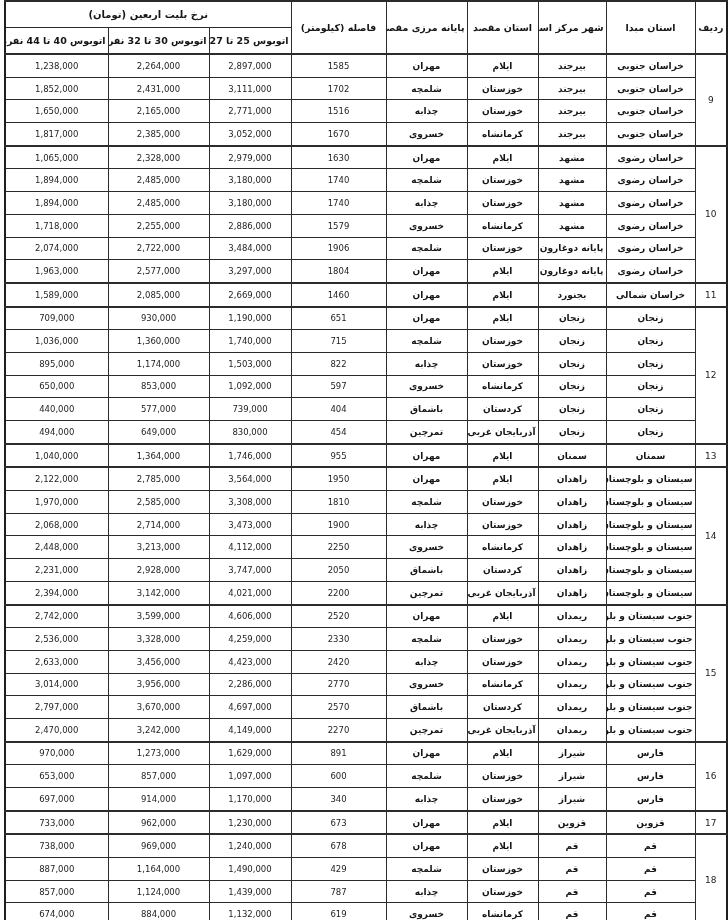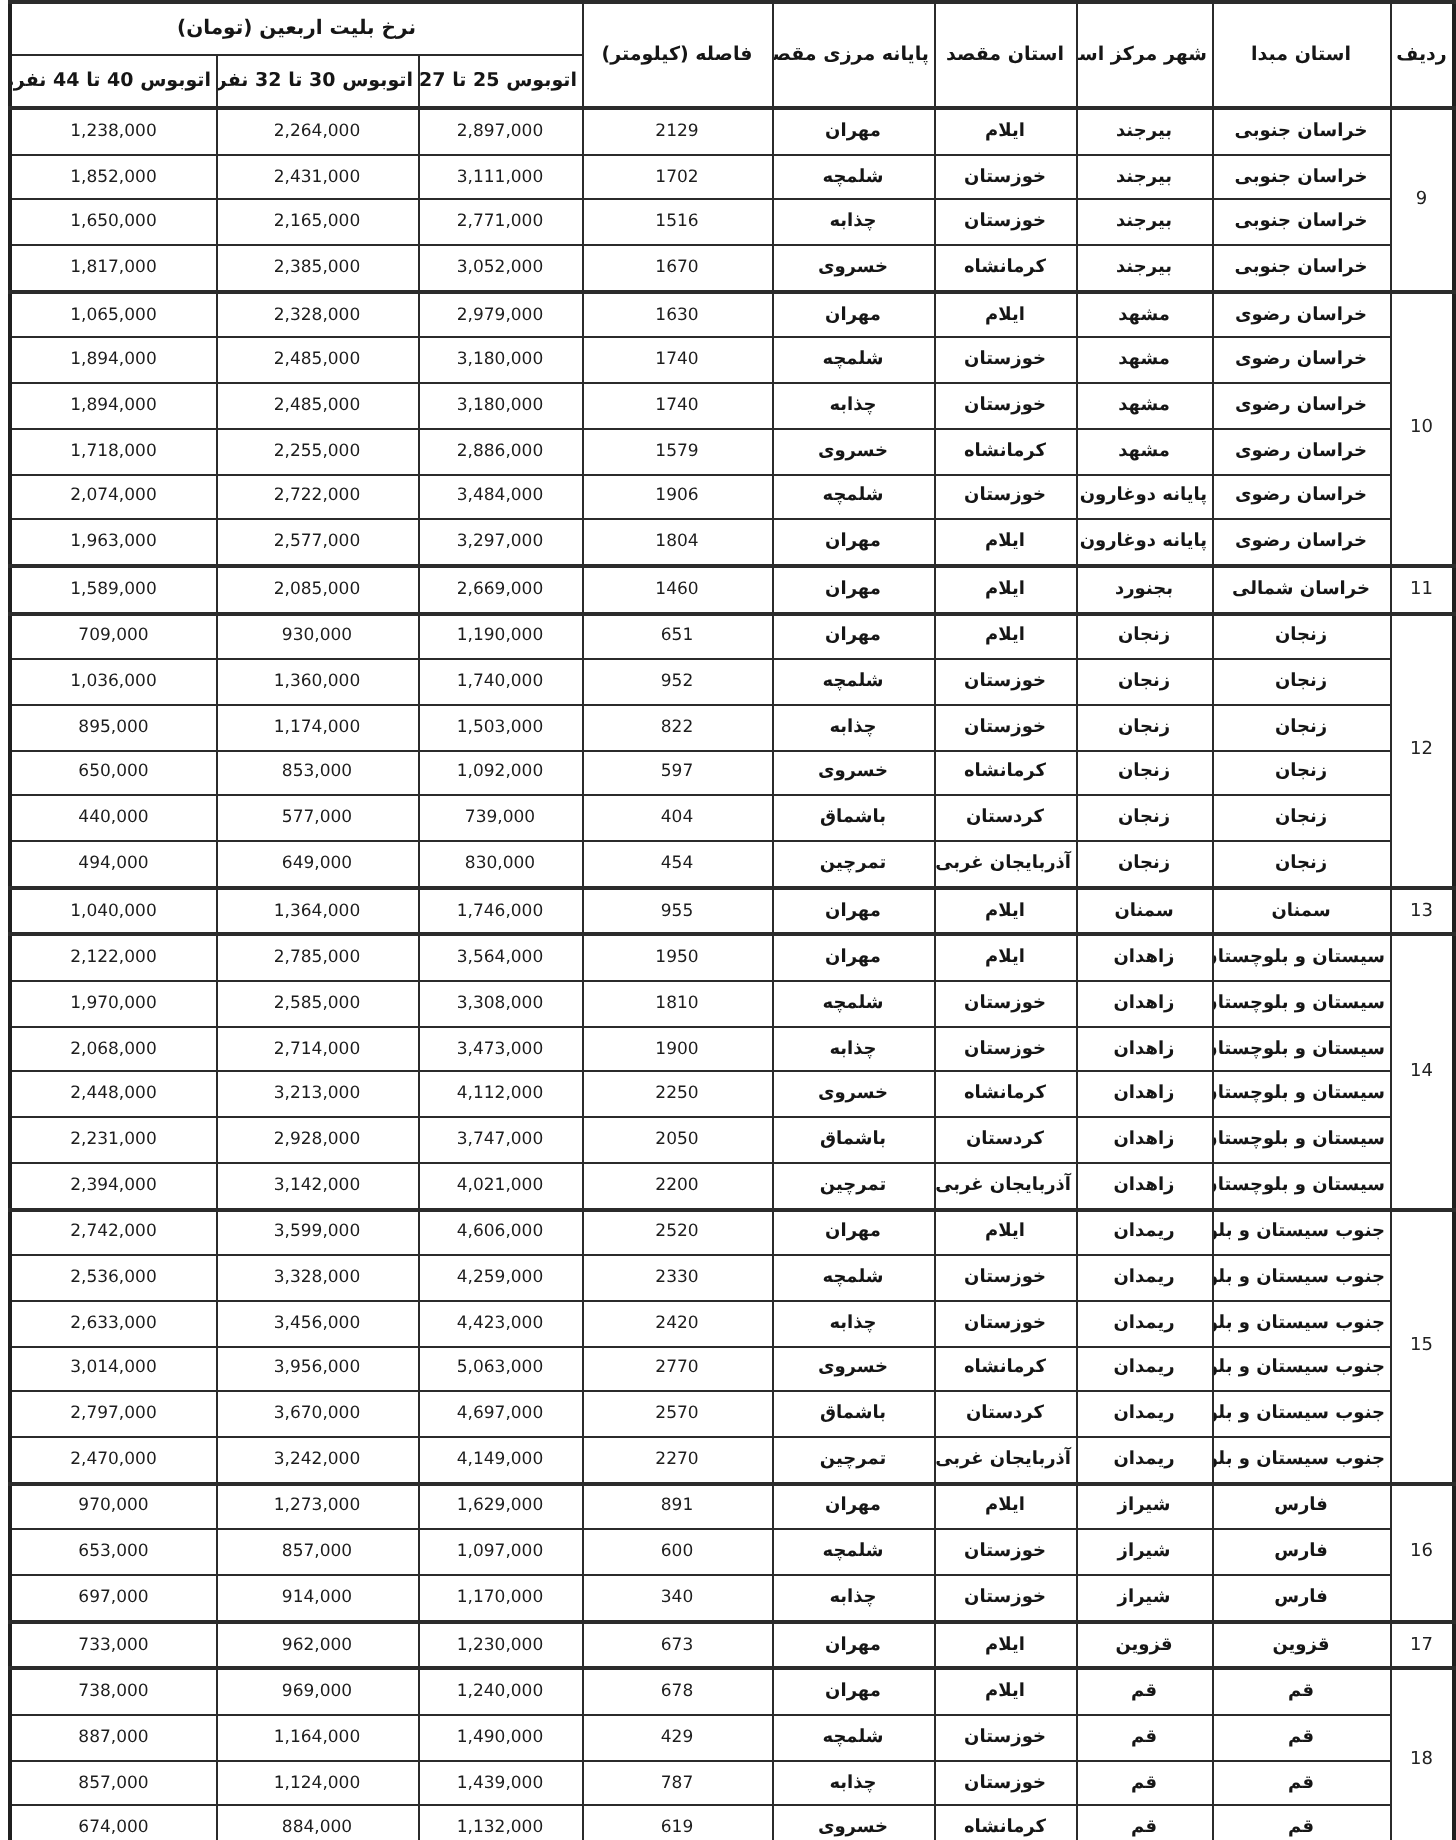--- a/index.html
+++ b/index.html
@@ -85,21 +85,21 @@
         <th>اتوبوس 40 تا 44 نفره</th>
       </tr>
     </thead>
     <tbody>
         <tr class="group-start">
           <td rowspan="4" class="radif">9</td>
           <td class="fa">خراسان جنوبی</td>
           <td class="fa">بیرجند</td>
           <td class="fa">ایلام</td>
           <td class="fa">مهران</td>
-          <td class="num">2129</td>
+          <td class="num">1585</td>
           <td class="num">2,897,000</td>
           <td class="num">2,264,000</td>
           <td class="num">1,238,000</td>
         </tr>
         <tr>
           <td class="fa">خراسان جنوبی</td>
           <td class="fa">بیرجند</td>
           <td class="fa">خوزستان</td>
           <td class="fa">شلمچه</td>
           <td class="num">1702</td>
@@ -208,21 +208,21 @@
           <td class="num">651</td>
           <td class="num">1,190,000</td>
           <td class="num">930,000</td>
           <td class="num">709,000</td>
         </tr>
         <tr>
           <td class="fa">زنجان</td>
           <td class="fa">زنجان</td>
           <td class="fa">خوزستان</td>
           <td class="fa">شلمچه</td>
-          <td class="num">952</td>
+          <td class="num">715</td>
           <td class="num">1,740,000</td>
           <td class="num">1,360,000</td>
           <td class="num">1,036,000</td>
         </tr>
         <tr>
           <td class="fa">زنجان</td>
           <td class="fa">زنجان</td>
           <td class="fa">خوزستان</td>
           <td class="fa">چذابه</td>
           <td class="num">822</td>
@@ -362,21 +362,21 @@
           <td class="num">4,423,000</td>
           <td class="num">3,456,000</td>
           <td class="num">2,633,000</td>
         </tr>
         <tr>
           <td class="fa">جنوب سیستان و بلوچستان</td>
           <td class="fa">ریمدان</td>
           <td class="fa">کرمانشاه</td>
           <td class="fa">خسروی</td>
           <td class="num">2770</td>
-          <td class="num">5,063,000</td>
+          <td class="num">2,286,000</td>
           <td class="num">3,956,000</td>
           <td class="num">3,014,000</td>
         </tr>
         <tr>
           <td class="fa">جنوب سیستان و بلوچستان</td>
           <td class="fa">ریمدان</td>
           <td class="fa">کردستان</td>
           <td class="fa">باشماق</td>
           <td class="num">2570</td>
           <td class="num">4,697,000</td>

